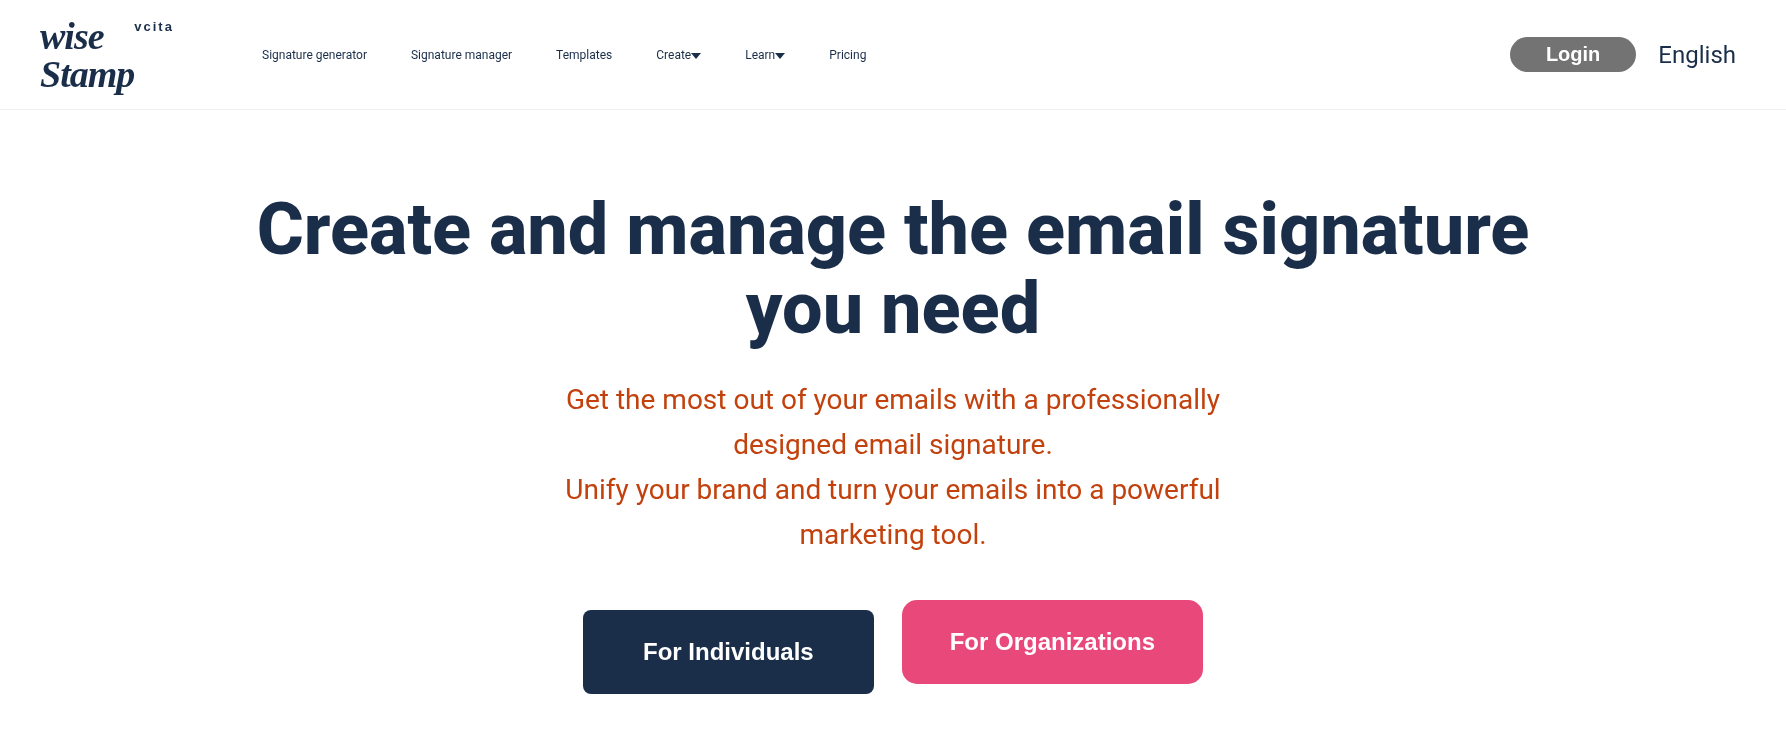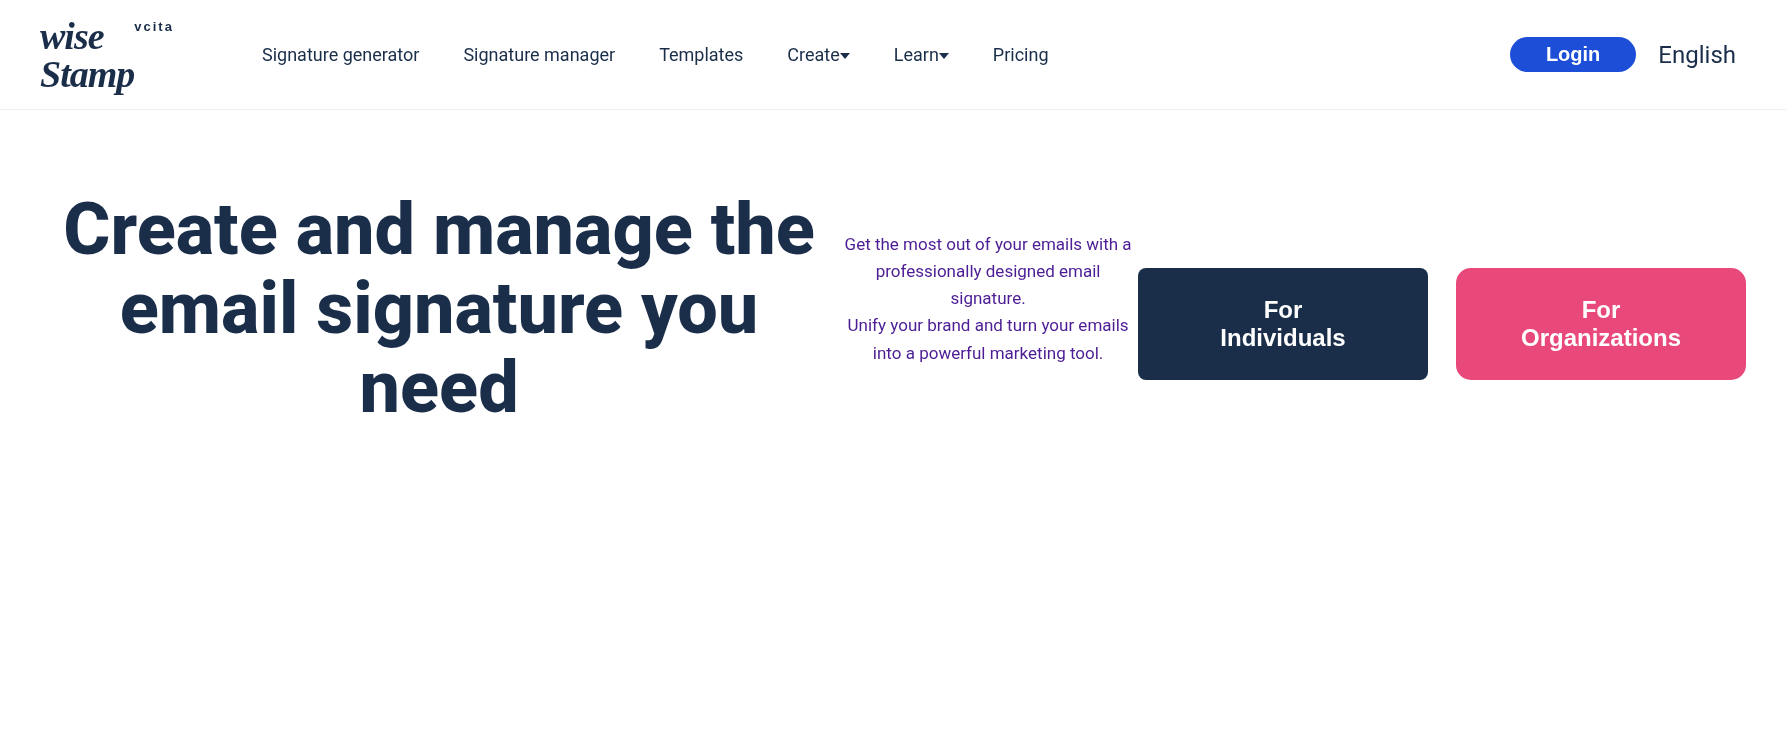--- a/index.html
+++ b/index.html
@@ -58,21 +58,21 @@
     }
 
     .nav-links {
       display: flex;
       align-items: center;
       gap: 0;
       flex: 1;
     }
 
     .nav-link {
-      font-size: 18px;
+      font-size: 12px;
       color: #1a2e4a;
       text-decoration: none;
       padding: 0 22px;
       white-space: nowrap;
       font-weight: 400;
       cursor: pointer;
     }
 
     .nav-link-dropdown {
       display: flex;
@@ -90,21 +90,21 @@
     }
 
     .nav-right {
       display: flex;
       align-items: center;
       gap: 12px;
       margin-left: auto;
     }
 
     .login-btn {
-      background: #1d4ed8;
+      background: #737373;
       color: #fff;
       border: none;
       border-radius: 50px;
       padding: 6px 36px;
       font-size: 20px;
       font-weight: 600;
       cursor: pointer;
       white-space: nowrap;
     }
 
@@ -112,60 +112,61 @@
       font-size: 24px;
       color: #1a2e4a;
       padding: 0 10px;
       cursor: pointer;
       white-space: nowrap;
     }
 
     
     .hero {
       display: flex;
-      flex-direction: row;
+      flex-direction: column;
       align-items: center;
       justify-content: center;
       text-align: center;
       padding: 80px 40px 60px;
     }
 
     .hero-title {
       font-size: 72px;
       font-weight: 800;
       color: #1a2e4a;
       line-height: 1.1;
       max-width: 1400px;
       margin-bottom: 30px;
     }
 
     .hero-subtitle {
-      font-size: 17px;
-      color: #4c1d95;
+      font-size: 28px;
+      color: #c2410c;
       line-height: 1.6;
       max-width: 700px;
-      margin-bottom: 50px;
+      margin-bottom: 32px;
     }
 
     .hero-buttons {
       display: flex;
       gap: 28px;
       align-items: center;
     }
 
     .btn-individuals {
       background: #1a2e4a;
       color: #fff;
       border: none;
       border-radius: 8px;
       padding: 28px 60px;
       font-size: 24px;
       font-weight: 600;
       cursor: pointer;
       min-width: 290px;
+      margin-top: 20px;
     }
 
     .btn-organizations {
       background: #e8487a;
       color: #fff;
       border: none;
       border-radius: 15px;
       padding: 28px 48px;
       font-size: 24px;
       font-weight: 600;

